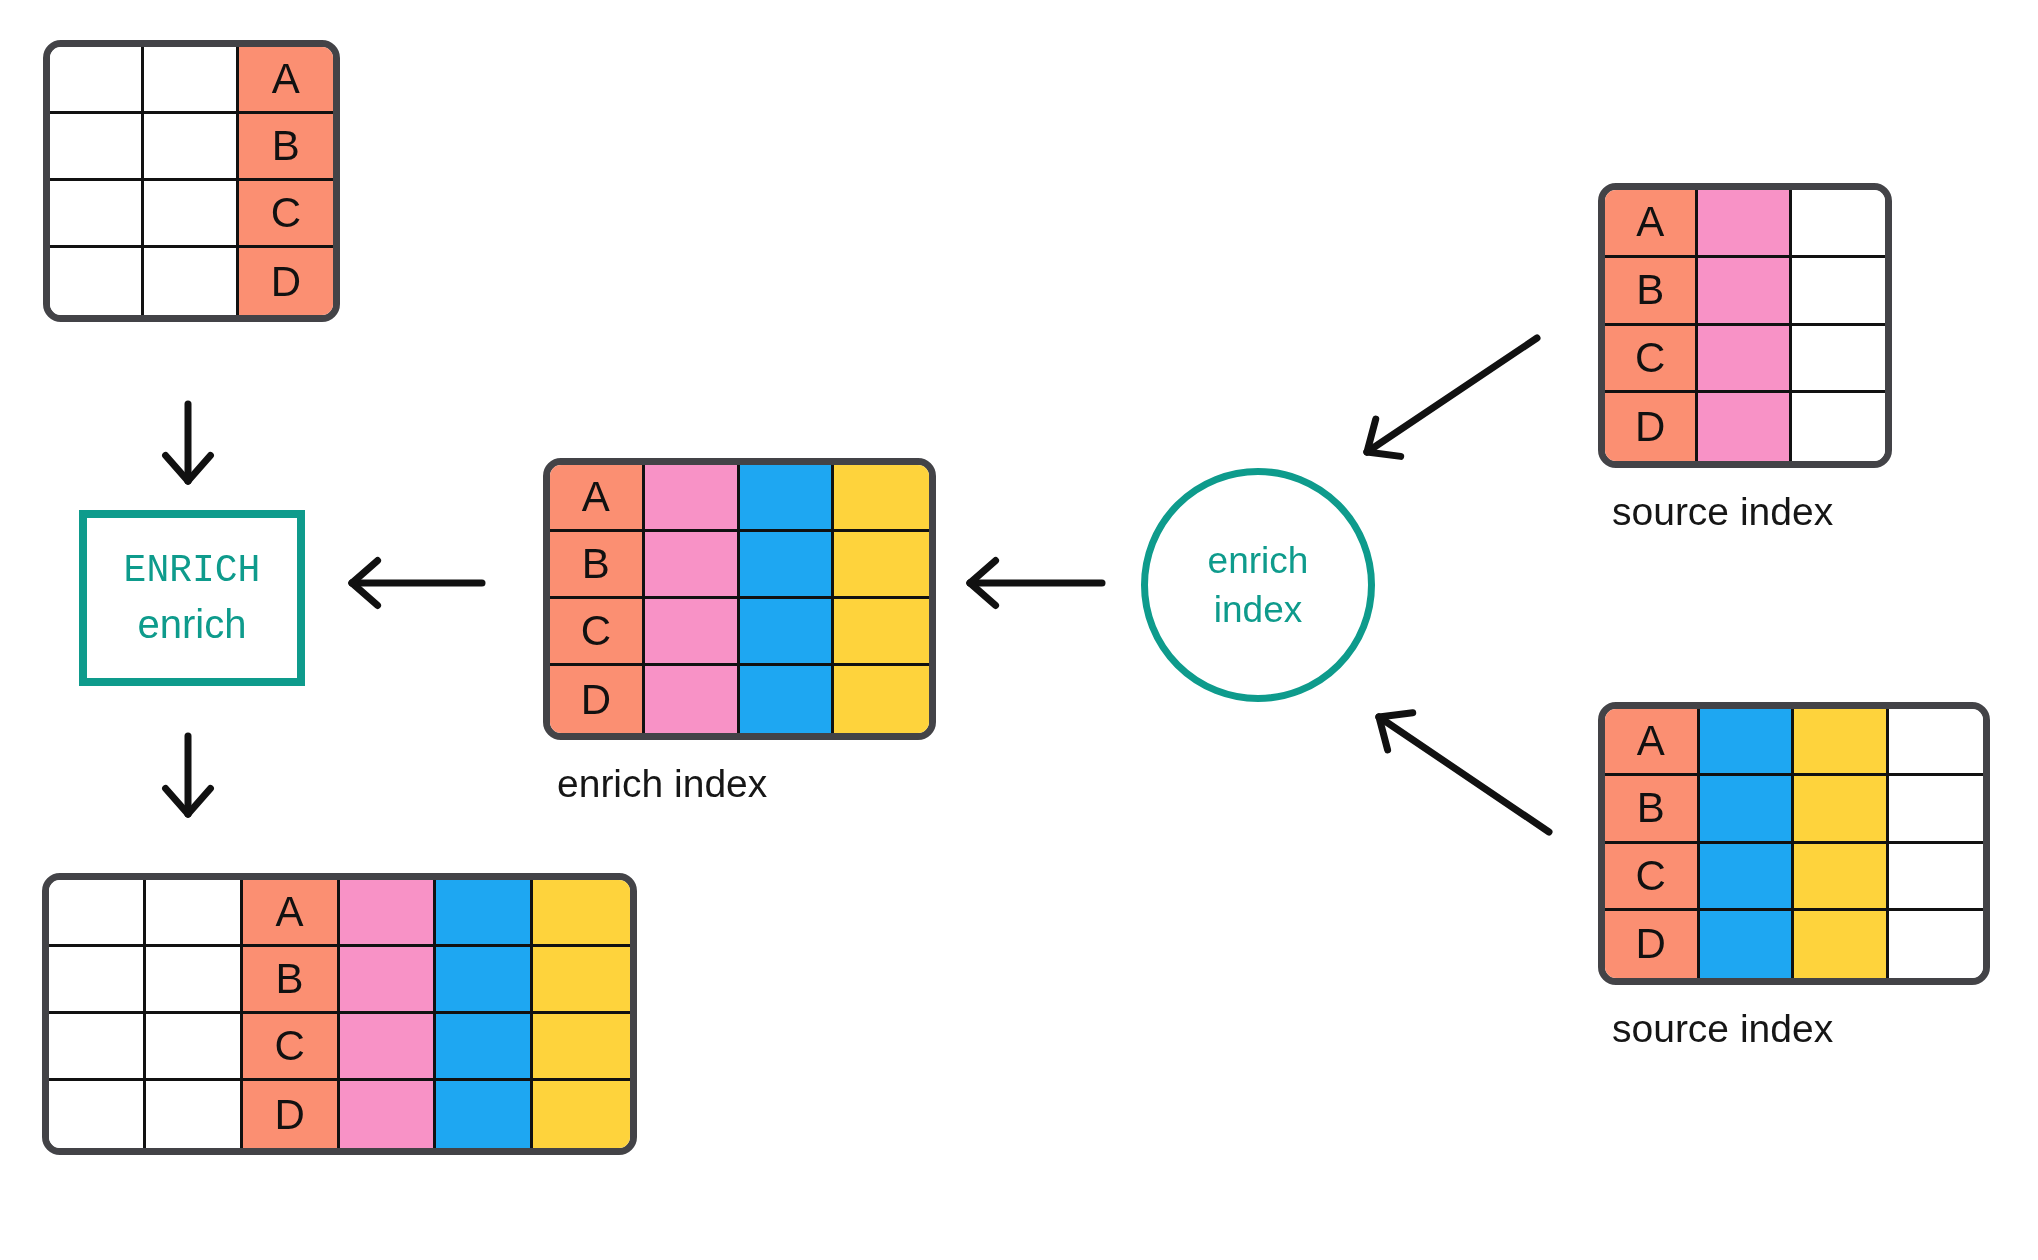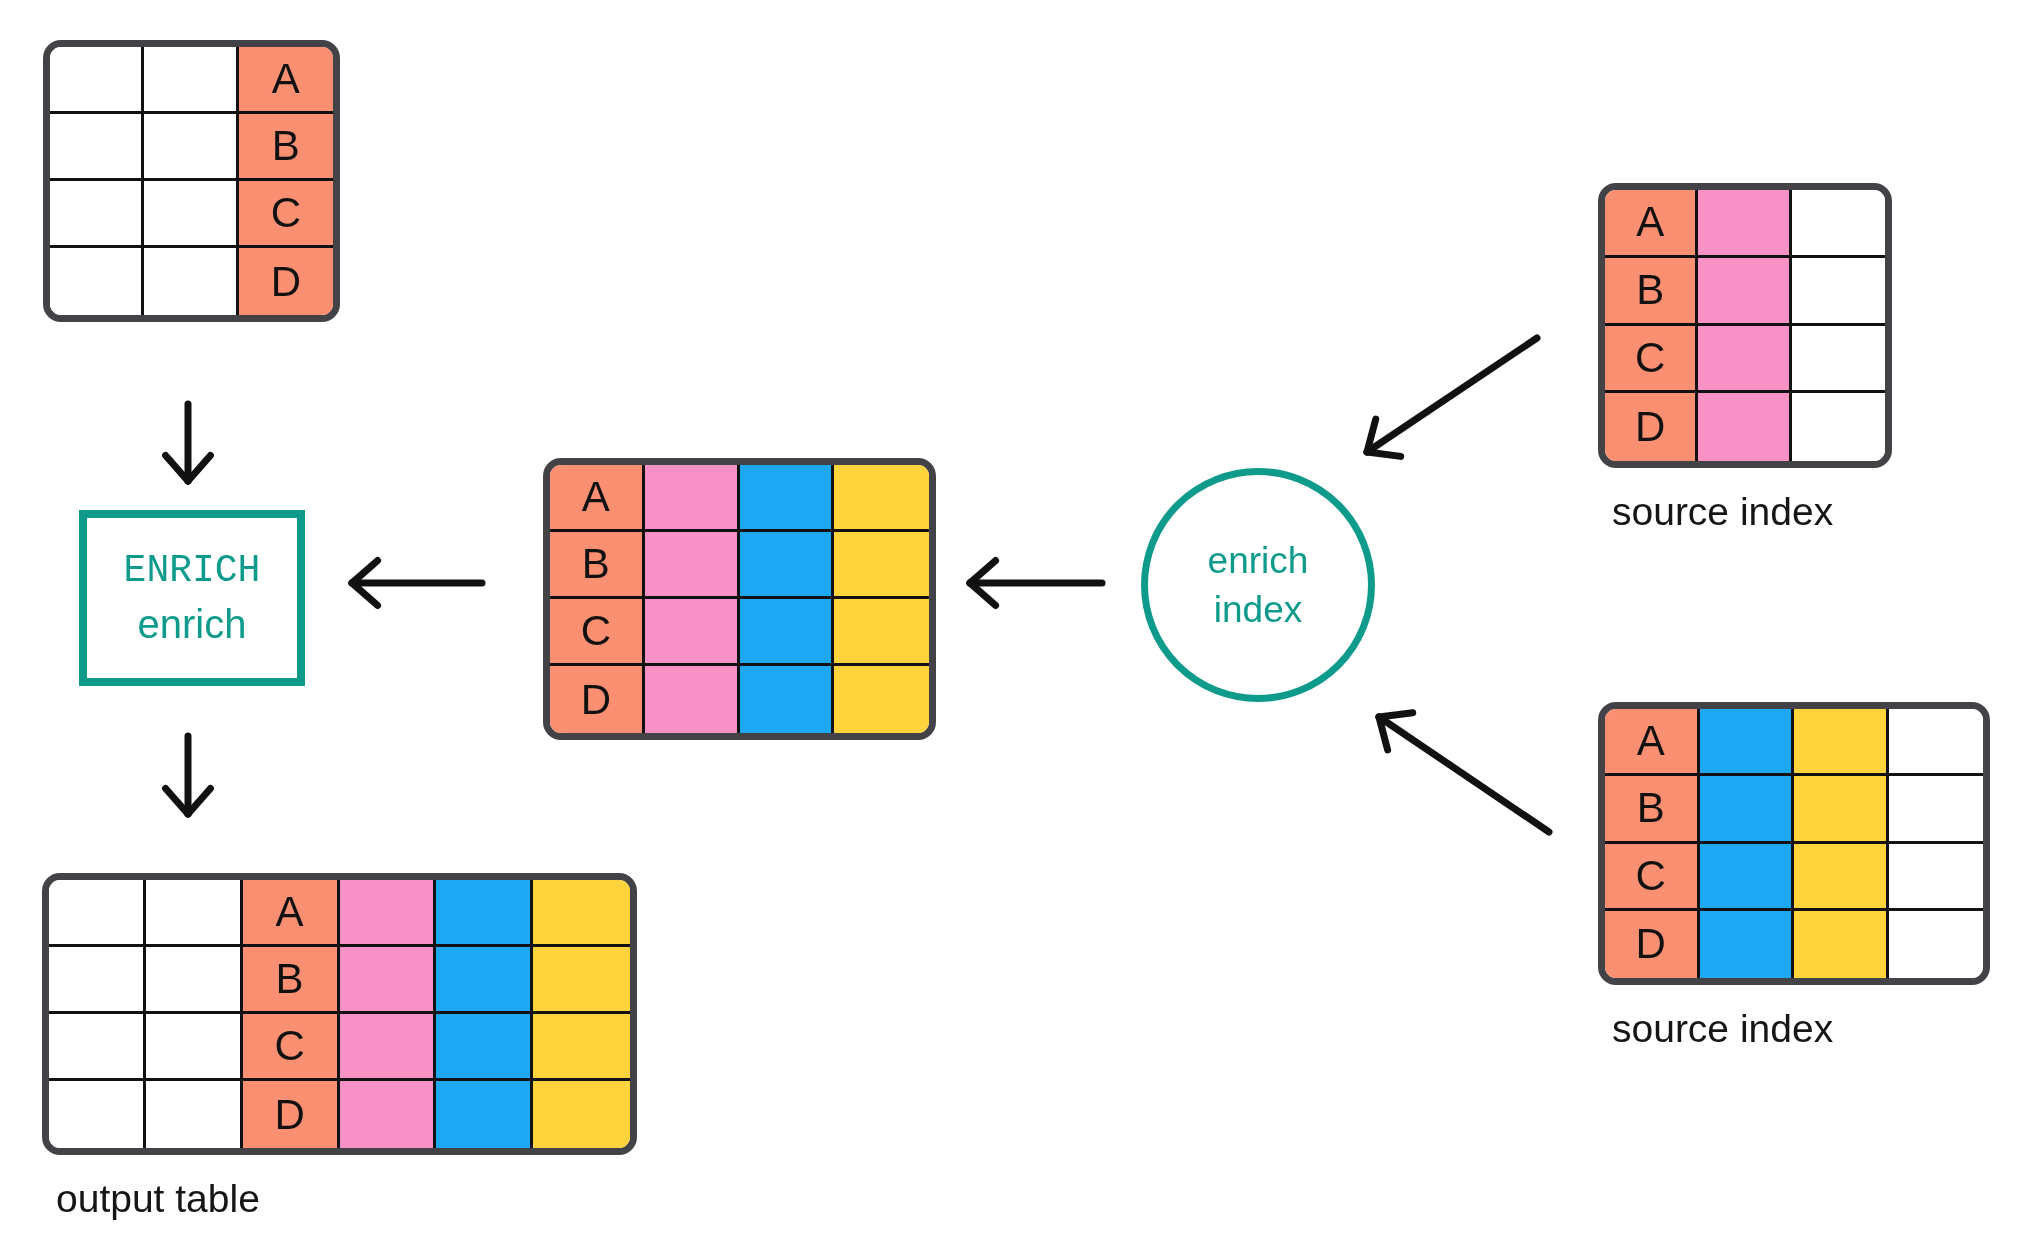--- a/index.html
+++ b/index.html
@@ -153,20 +153,21 @@
         <div class="cell bB" style="background: rgb(254, 211, 60);"></div>
         <div class="cell bR bB" style="background: rgb(251, 143, 114);">C</div>
         <div class="cell bR bB" style="background: rgb(248, 146, 198);"></div>
         <div class="cell bR bB" style="background: rgb(30, 167, 242);"></div>
         <div class="cell bB" style="background: rgb(254, 211, 60);"></div>
         <div class="cell bR" style="background: rgb(251, 143, 114);">D</div>
         <div class="cell bR" style="background: rgb(248, 146, 198);"></div>
         <div class="cell bR" style="background: rgb(30, 167, 242);"></div>
         <div class="cell" style="background: rgb(254, 211, 60);"></div>
       </div>
+    <div class="tbl-label">enrich index</div>
   </div>
 
   <div class="tbl-wrap" style="left:1598px; top:183px;">
     <div class="tbl" style="width: 294px; height: 285px; grid-template-columns: repeat(3, 1fr); grid-template-rows: repeat(4, 1fr);">
         <div class="cell bR bB" style="background: rgb(251, 143, 114);">A</div>
         <div class="cell bR bB" style="background: rgb(248, 146, 198);"></div>
         <div class="cell bB" style="background: rgb(255, 255, 255);"></div>
         <div class="cell bR bB" style="background: rgb(251, 143, 114);">B</div>
         <div class="cell bR bB" style="background: rgb(248, 146, 198);"></div>
         <div class="cell bB" style="background: rgb(255, 255, 255);"></div>
@@ -222,21 +223,20 @@
         <div class="cell bR bB" style="background: rgb(248, 146, 198);"></div>
         <div class="cell bR bB" style="background: rgb(30, 167, 242);"></div>
         <div class="cell bB" style="background: rgb(254, 211, 60);"></div>
         <div class="cell bR" style="background: rgb(255, 255, 255);"></div>
         <div class="cell bR" style="background: rgb(255, 255, 255);"></div>
         <div class="cell bR" style="background: rgb(251, 143, 114);">D</div>
         <div class="cell bR" style="background: rgb(248, 146, 198);"></div>
         <div class="cell bR" style="background: rgb(30, 167, 242);"></div>
         <div class="cell" style="background: rgb(254, 211, 60);"></div>
       </div>
-    <div class="tbl-label">output table</div>
   </div>
 
   <div class="enrich-box">
     <div class="cmd-line1">ENRICH</div>
     <div class="cmd-line2">enrich</div>
   </div>
 
   <div class="policy-circle">
     <div>enrich</div>
     <div>index</div>

